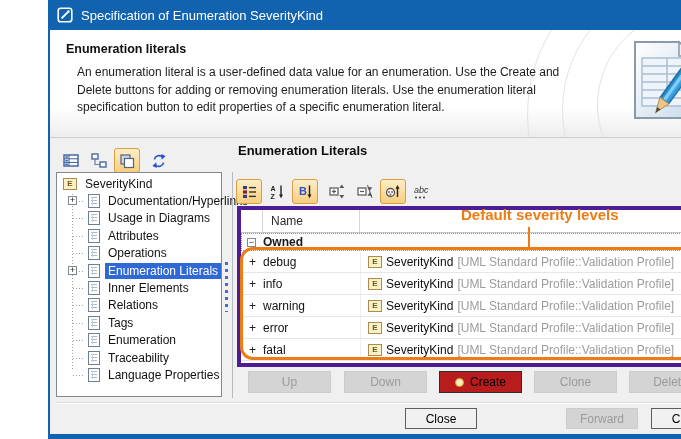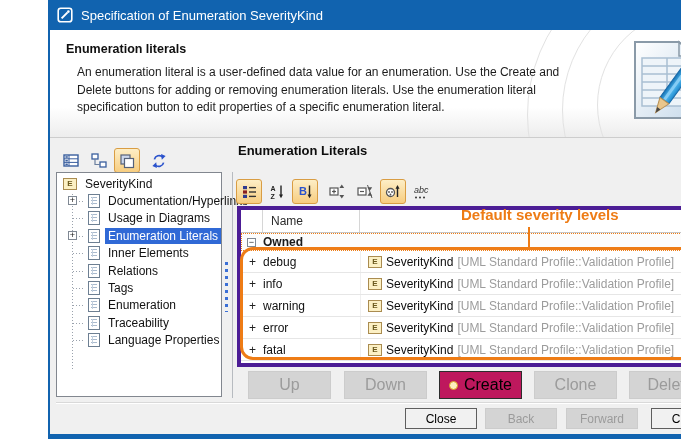--- a/index.html
+++ b/index.html
@@ -68,25 +68,25 @@
   .c-enum{flex:1;height:100%;display:flex;align-items:center;border-left:1px solid #efefef;padding-left:7px;gap:4px;overflow:hidden;}
   .enum-name{color:#0d0d0d;}
   .profile{color:#9c9c9c;white-space:nowrap;}
   .c-spec{width:27px;height:100%;display:flex;align-items:center;justify-content:center;border-left:1px solid #efefef;}
   .spec-btn{width:20px;height:17px;background:linear-gradient(#f7f7f7,#dadada);border:1px solid #999;border-radius:2px;display:flex;align-items:center;justify-content:center;cursor:default;}
   
   .ann-label{position:absolute;left:413px;top:206px;font-size:15px;font-weight:bold;color:#ee7c15;pointer-events:none;}
   .ann-line{position:absolute;left:480px;top:227px;width:2px;height:21px;background:#ee7c15;pointer-events:none;}
   .ann-rect{position:absolute;left:192px;top:247px;width:474px;height:113px;border:3px solid #ee7c15;border-radius:13px;pointer-events:none;}
   
-  .pbtn{position:absolute;top:371px;width:83px;height:28px;font-size:16px;display:flex;align-items:center;justify-content:center;gap:6px;cursor:default;}
+  .pbtn{position:absolute;top:371px;width:83px;height:22px;font-size:12px;display:flex;align-items:center;justify-content:center;gap:6px;cursor:default;}
   .fbtn{position:absolute;top:408px;width:72px;height:21px;font-size:12px;display:flex;align-items:center;justify-content:center;cursor:default;}
   .btn-off{background:#d4d4d4;color:#9b9b9b;border:1px solid #cccccc;}
   .btn-on{background:#f1f1f1;color:#000;border:1px solid #5e5e5e;}
-  .btn-default{background:#be185d;color:#000;border:1px solid #2d2d2d;}
+  .btn-default{background:#b91c1c;color:#000;border:1px solid #2d2d2d;}
   .create-ico{width:9px;height:9px;border-radius:50%;background:#fdeebf;border:1px solid #d8a11d;}
   .hr-sep{position:absolute;left:8px;top:402px;width:665px;height:1px;background:#d9d9d9;box-shadow:0 1px 0 #ffffff;}
 </style>
 </head>
 <body>
 
 <div class="dialog">
 
   <div class="titlebar">
     <svg class="app-icon" width="16" height="16" viewBox="0 0 16 16">
@@ -186,20 +186,30 @@
       <span class="stub"></span>
       <span class="exp-box">+</span>
       <span class="doc-icon"></span>
       <span class="ti-label">Documentation/Hyperlinks</span>
     </div>
     <div class="ti">
       <span class="stub"></span>
       <span class="doc-icon"></span>
       <span class="ti-label">Usage in Diagrams</span>
     </div>
+    <div class="ti">
+      <span class="stub"></span>
+      <span class="doc-icon"></span>
+      <span class="ti-label">Attributes</span>
+    </div>
+    <div class="ti">
+      <span class="stub"></span>
+      <span class="doc-icon"></span>
+      <span class="ti-label">Operations</span>
+    </div>
     <div class="ti selected">
       <span class="stub"></span>
       <span class="exp-box">+</span>
       <span class="doc-icon"></span>
       <span class="ti-label">Enumeration Literals</span>
     </div>
     <div class="ti">
       <span class="stub"></span>
       <span class="doc-icon"></span>
       <span class="ti-label">Inner Elements</span>
@@ -435,23 +445,20 @@
     </div>
   <div class="pbtn btn-off" style="left:581px;">
       <span>Delete</span>
     </div>
 
   <div class="hr-sep"></div>
 
   <div class="fbtn btn-on" style="left:357px;">
       <span>Close</span>
     </div>
-  <div class="fbtn btn-off" style="left:437px;">
-      <span>Back</span>
-    </div>
   <div class="fbtn btn-off" style="left:518px;">
       <span>Forward</span>
     </div>
   <div class="fbtn btn-on" style="left:603px;">
       <span>Close</span>
     </div>
 
 </div>
 
 </body></html>

